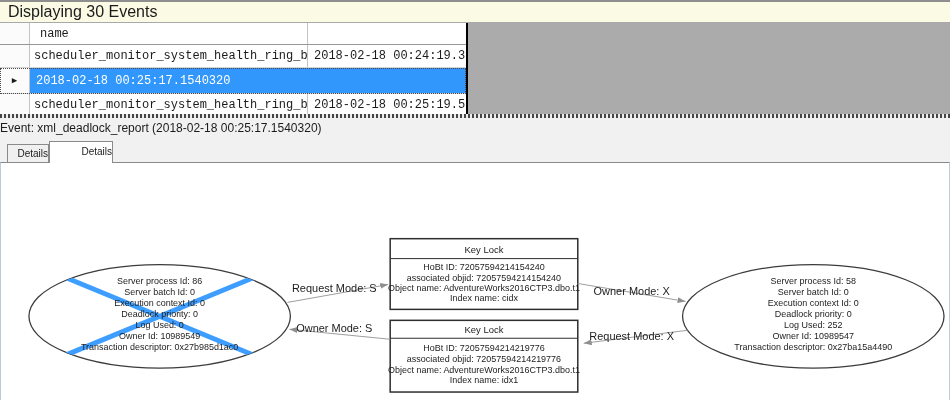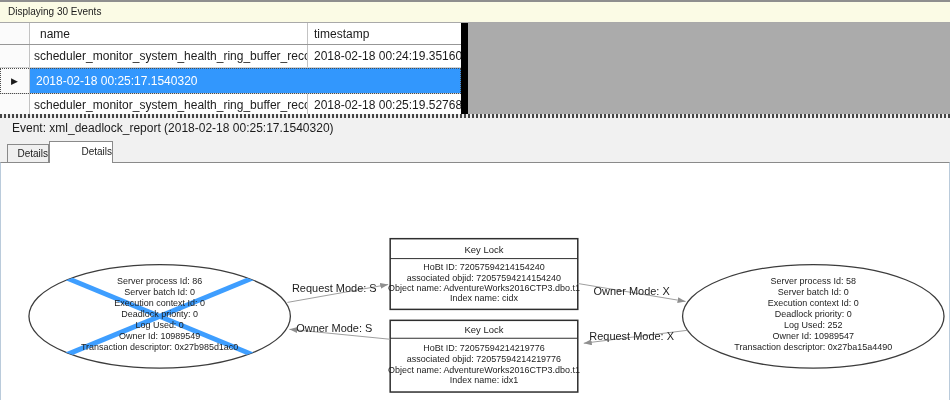--- a/index.html
+++ b/index.html
@@ -3,46 +3,46 @@
 <meta charset="utf-8">
 <style>
   * { margin:0; padding:0; box-sizing:border-box; }
   html,body { width:950px; height:400px; overflow:hidden; }
   body { position:relative; font-family:"Liberation Sans", sans-serif; background:#fff; color:#1b1b1b; }
 
   
   .banner{
     position:absolute; left:0; top:0; width:950px; height:23px;
     background:#fbfbe5; border-top:2px solid #8e8e8e; border-bottom:1px solid #a9a9a9;
-    font-size:10px; line-height:20px; padding-left:8px;
+    font-size:16px; line-height:20px; padding-left:8px;
   }
 
   
   .grid-region{ position:absolute; left:0; top:23px; width:950px; height:91px; background:#ababab; }
-  .grid-table{ position:absolute; left:0; top:0; width:468px; background:#737373; border-right:7px solid #000000; }
+  .grid-table{ position:absolute; left:0; top:0; width:468px; background:#737373; border-right:2px solid #000000;font-family:Liberation Mono, monospace; }
   .g-row{ display:flex; height:23px; background:#fff; border-bottom:1px solid #d2d2d2; font-size:12px; }
   .g-head{ height:22px; border-bottom:1px solid #979797; }
   .c-sel{ width:30px; flex:0 0 30px; border-right:1px solid #c3c3c3; background:#fbfbfb;
           display:flex; align-items:center; justify-content:center; }
   .c-name{ width:278px; flex:0 0 278px; border-right:1px solid #c3c3c3; padding-left:4px;
            display:flex; align-items:center; white-space:nowrap; overflow:hidden; }
   .g-head .c-name{ padding-left:10px; }
   .c-ts{ flex:1; padding-left:6px; display:flex; align-items:center; white-space:nowrap; overflow:hidden; }
   .g-row.selected{ height:26px; }
   .g-row.selected .c-name, .g-row.selected .c-ts{ background:#3297fd; color:#fff; }
   .g-row.selected{ outline:1px dotted #4c4c4c; outline-offset:-1px; }
   .marker{ font-size:9px; color:#1a1a1a; }
 
   
   .splitter{ position:absolute; left:0; top:114px; width:950px; height:4px;
     background:repeating-linear-gradient(90deg,#454545 0 2px,#ededed 2px 4px); }
 
   
   .event-bar{ position:absolute; left:0; top:118px; width:950px; height:21px;
-    background:#f1f1f1; font-size:12px; line-height:21px; padding-left:12px; }
+    background:#f1f1f1; font-size:12px; line-height:21px; padding-left:0; }
 
   
   .tabstrip{ position:absolute; left:0; top:139px; width:950px; height:23px; background:#f1f1f1; }
   .tab{ position:absolute; bottom:0; font-size:10px; text-align:right; cursor:default; }
   .tab.inactive{ left:7px; width:42px; height:18px; line-height:17px;
     background:#f0f0f0; border:1px solid #8a8a8a; border-bottom:none; }
   .tab.active{ left:49px; width:64px; height:22px; line-height:20px; bottom:-1px;
     background:#fff; border:1px solid #8a8a8a; border-bottom:none; z-index:3; }
 
   
@@ -61,21 +61,20 @@
 
 <div class="banner">
   <span>Displaying 30 Events</span>
 </div>
 
 <div class="grid-region">
   <div class="grid-table">
     <div class="g-row g-head">
       <div class="c-sel"></div>
       <div class="c-name">name</div>
-      <div class="c-ts">timestamp</div>
     </div>
     <div class="g-row">
       <div class="c-sel"></div>
       <div class="c-name">scheduler_monitor_system_health_ring_buffer_recorded</div>
       <div class="c-ts">2018-02-18 00:24:19.3516078</div>
     </div>
     <div class="g-row selected">
       <div class="c-sel">
         <span class="marker">▶</span>
       </div>

